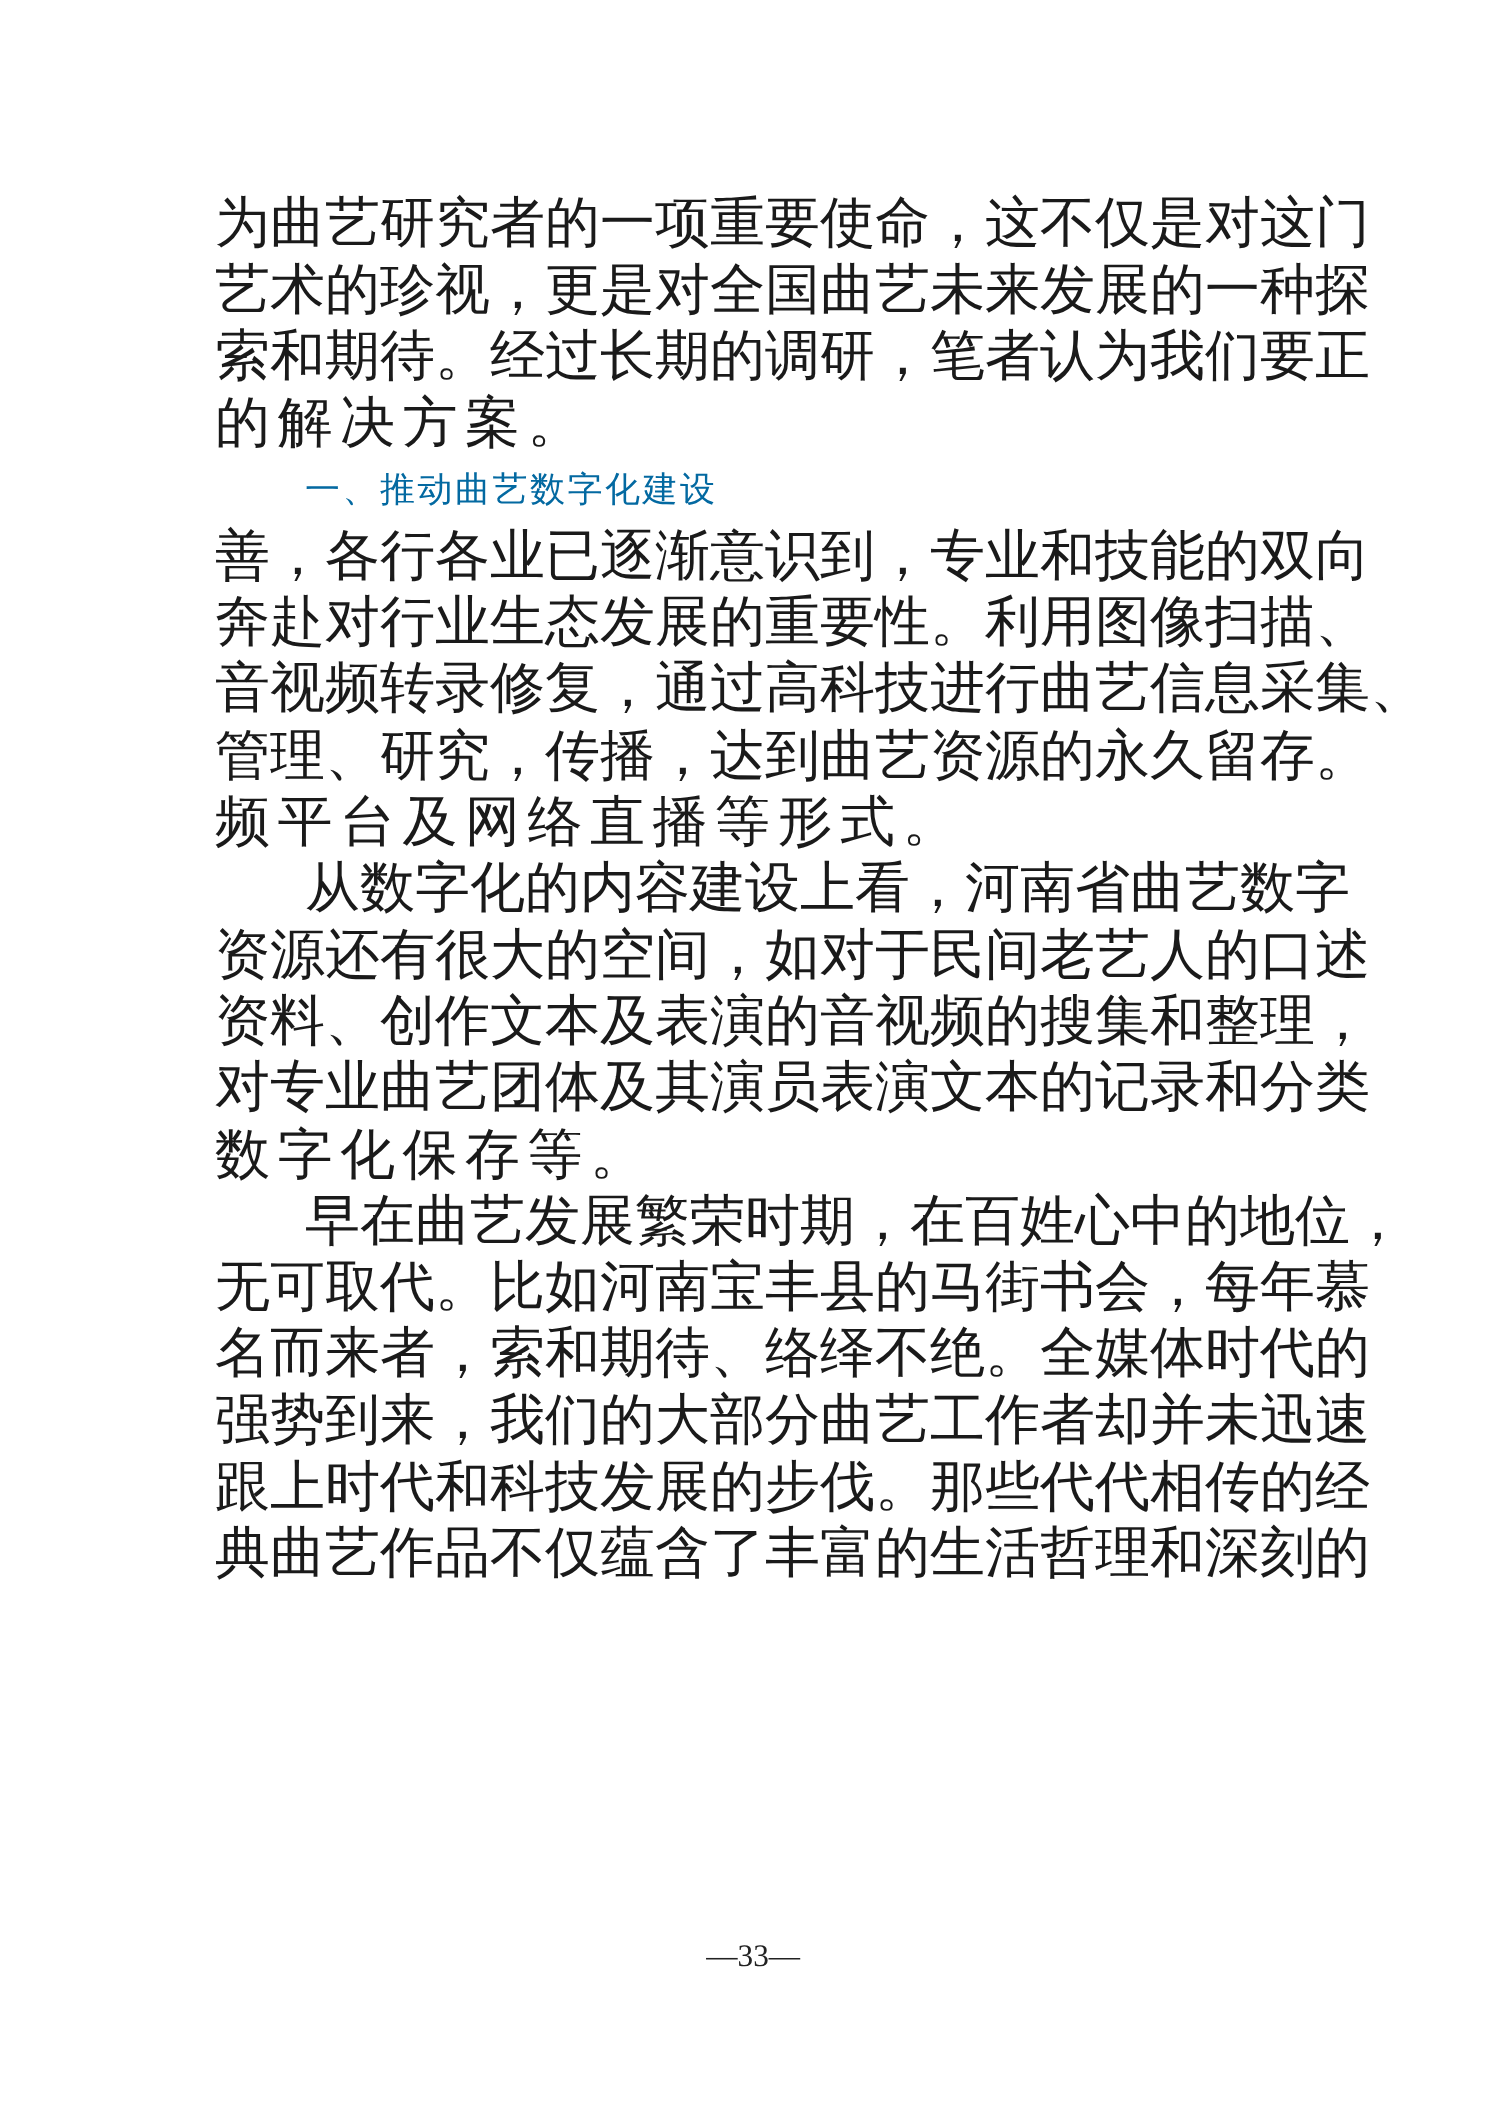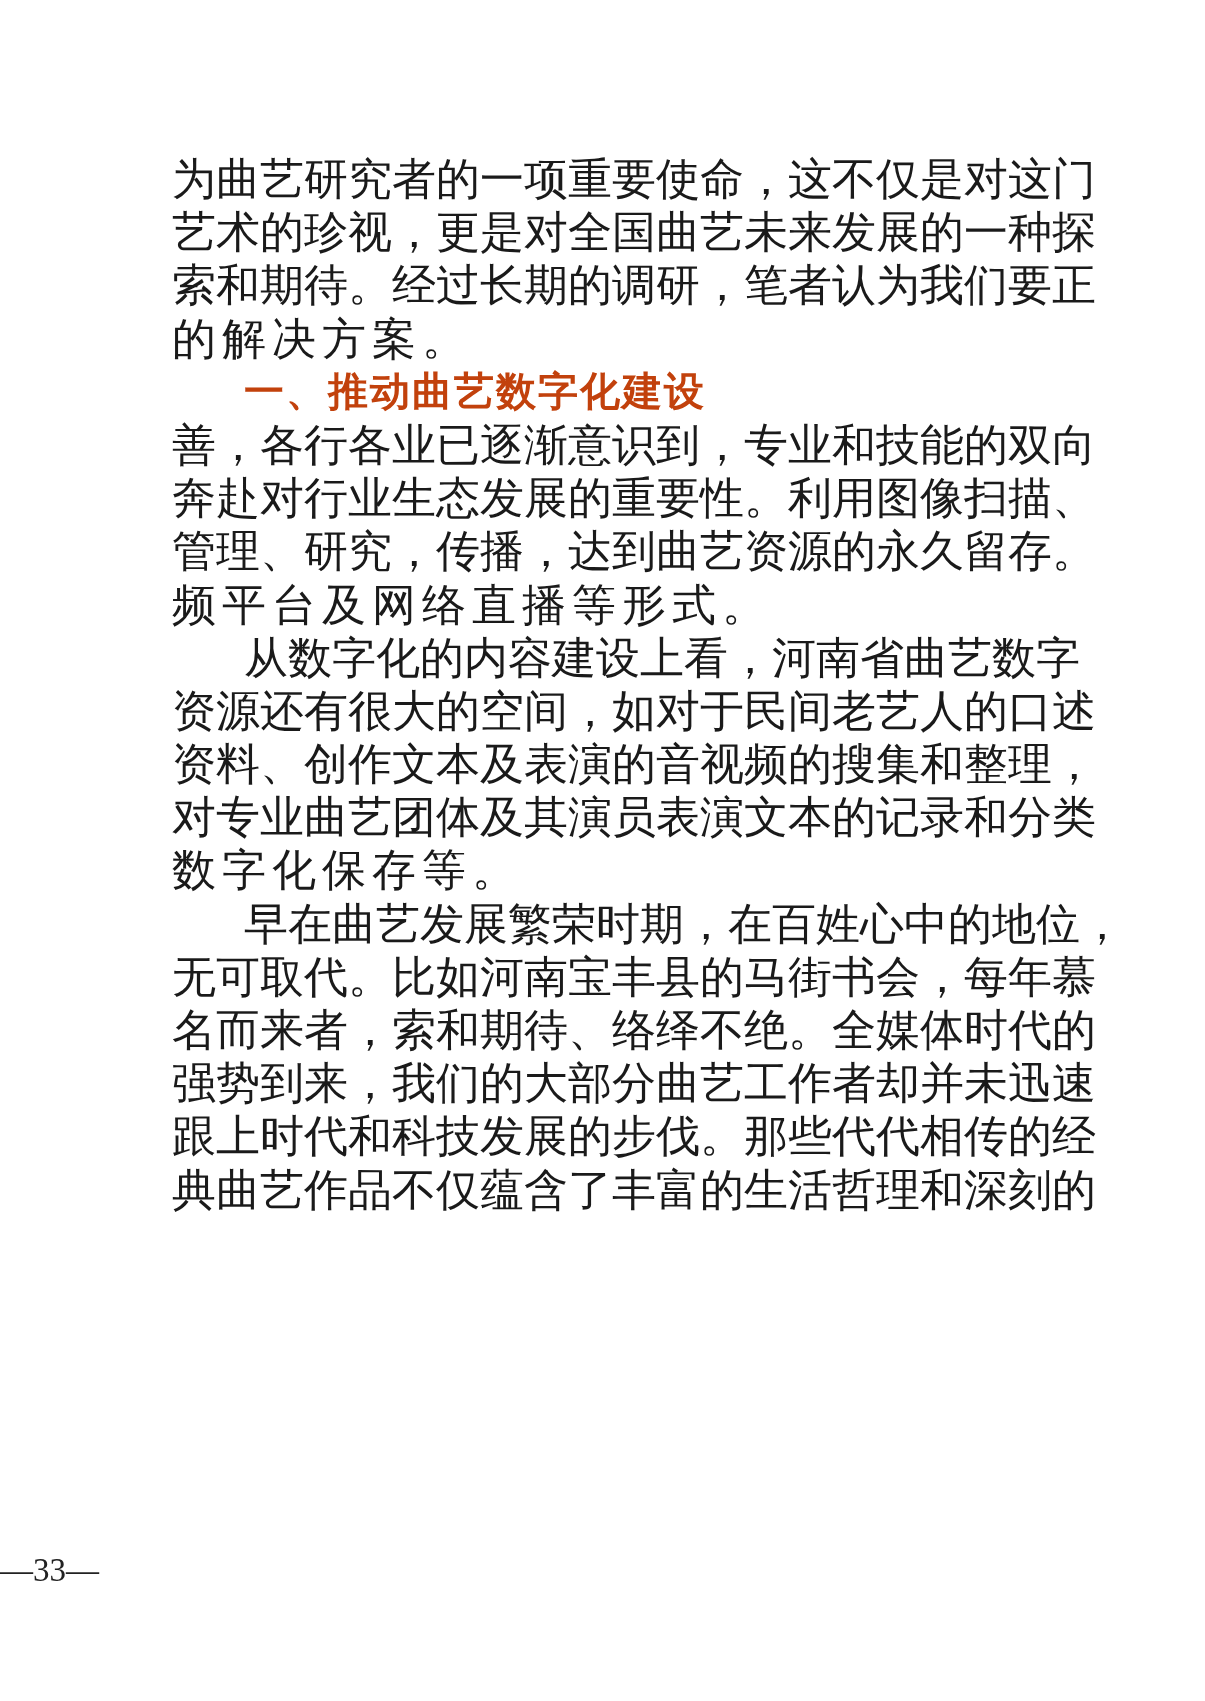--- a/index.html
+++ b/index.html
@@ -35,33 +35,33 @@
       text-align-last: left;
       letter-spacing: 6px;
     }
     .line.indent {
       padding-left: 72px;
     }
     .heading {
       height: 53.2px;
       line-height: 53.2px;
       font-family: "DejaVu Sans", "Liberation Sans", sans-serif;
-      font-weight: bold;
-      font-size: 40px;
+      font-weight: normal;
+      font-size: 28px;
       padding-left: 72px;
       letter-spacing: 2px;
-      color: #c2410c;
+      color: #0369a1;
     }
     .page-number {
       position: absolute;
       left: 0;
       width: 1205px;
       top: 1552px;
-      text-align: left;
-      font-size: 33px;
+      text-align: center;
+      font-size: 25px;
       font-family: "Liberation Serif", "DejaVu Serif", serif;
       color: #222;
     }
   </style>
 </head>
 <body>
 
 <div class="page">
 
   <div>
@@ -69,20 +69,21 @@
     <div class="line">艺术的珍视，更是对全国曲艺未来发展的一种探</div>
     <div class="line">索和期待。经过长期的调研，笔者认为我们要正</div>
     <div class="line last">的解决方案。</div>
   </div>
 
   <div class="heading">一、推动曲艺数字化建设</div>
 
   <div>
     <div class="line">善，各行各业已逐渐意识到，专业和技能的双向</div>
     <div class="line">奔赴对行业生态发展的重要性。利用图像扫描、</div>
+    <div class="line">音视频转录修复，通过高科技进行曲艺信息采集、</div>
     <div class="line">管理、研究，传播，达到曲艺资源的永久留存。</div>
     <div class="line last">频平台及网络直播等形式。</div>
   </div>
 
   <div>
     <div class="line indent">从数字化的内容建设上看，河南省曲艺数字</div>
     <div class="line">资源还有很大的空间，如对于民间老艺人的口述</div>
     <div class="line">资料、创作文本及表演的音视频的搜集和整理，</div>
     <div class="line">对专业曲艺团体及其演员表演文本的记录和分类</div>
     <div class="line last">数字化保存等。</div>

